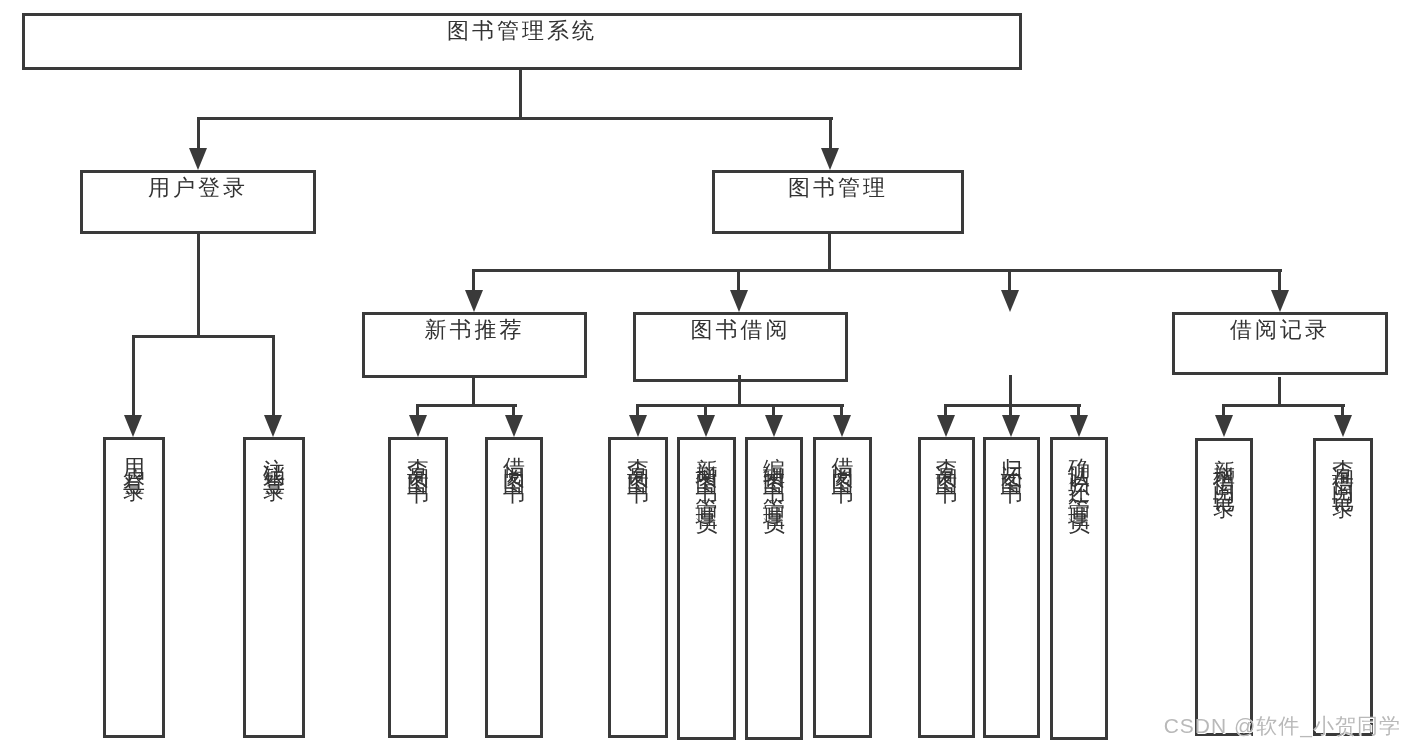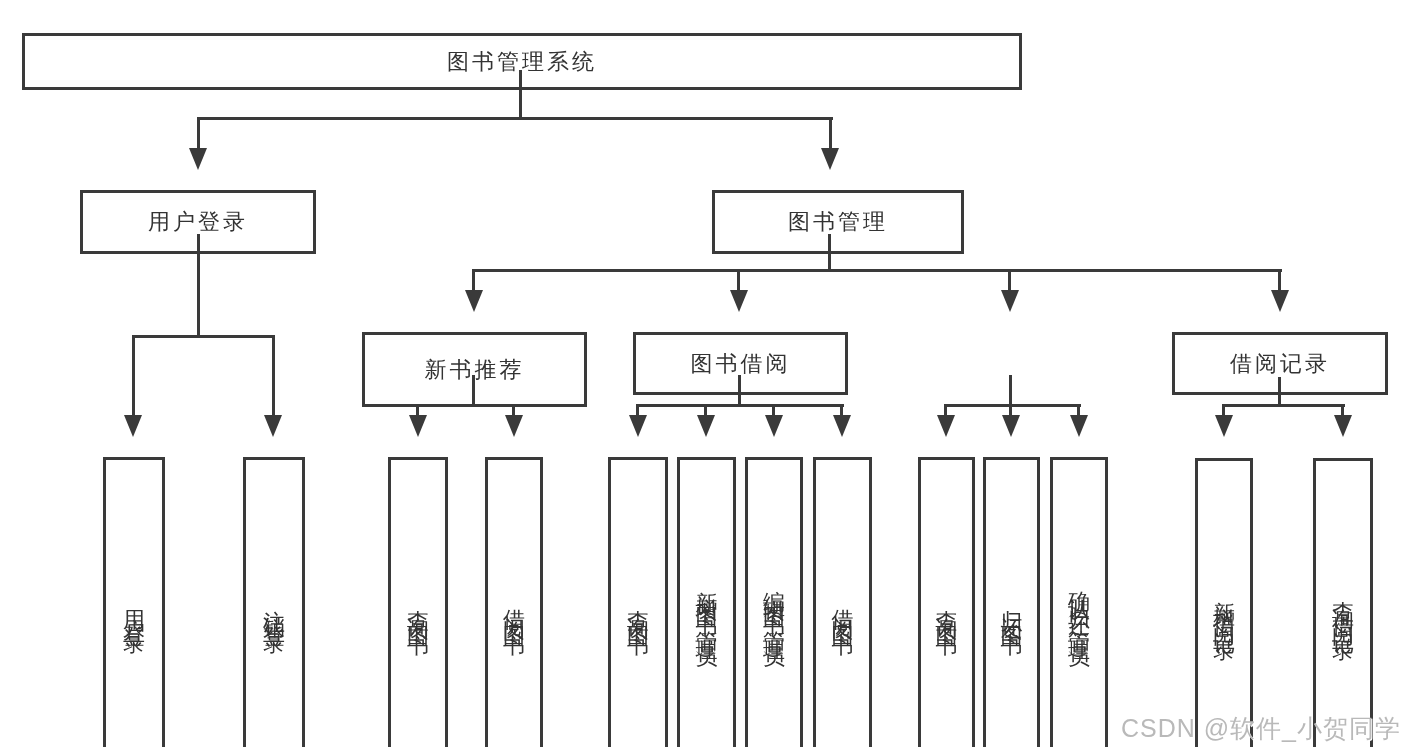--- a/index.html
+++ b/index.html
@@ -10,24 +10,23 @@
     background: #ffffff;
     font-family: "Liberation Sans", "DejaVu Sans", sans-serif;
     overflow: hidden;
   }
   .box {
     position: absolute;
     box-sizing: border-box;
     border: 3px solid #3a3a3a;
     background: #ffffff;
     display: flex;
-    align-items: center;
+    align-items: flex-start;
     justify-content: center;
     color: #333333;
-    margin-top: 20px;
   }
   .box.h span {
     font-size: 22px;
     letter-spacing: 3px;
     white-space: nowrap;
     color: #333333;
   }
   .box.v span {
     writing-mode: vertical-rl;
     text-orientation: mixed;
@@ -45,21 +44,21 @@
     width: 0;
     height: 0;
     border-left: 9px solid transparent;
     border-right: 9px solid transparent;
     border-top: 22px solid #3a3a3a;
   }
   .watermark {
     position: absolute;
     top: 712px;
     right: 4px;
-    font-size: 25px;
+    font-size: 21px;
     letter-spacing: 1px;
     color: #b9b9b9;
     text-shadow: 1px 1px 0 #ffffff;
     white-space: nowrap;
     text-align: right;
   }
 </style>
 </head>
 <body>
 
@@ -94,24 +93,24 @@
   <div class="ln" style="left:472px; top:269px; width:810px; height:3px;"></div>
   <div class="ln" style="left:472px; top:269px; width:3px; height:24px;"></div>
   <div class="arrow" style="left:465px; top:290px;"></div>
   <div class="ln" style="left:737px; top:269px; width:3px; height:24px;"></div>
   <div class="arrow" style="left:730px; top:290px;"></div>
   <div class="ln" style="left:1008px; top:269px; width:3px; height:24px;"></div>
   <div class="arrow" style="left:1001px; top:290px;"></div>
   <div class="ln" style="left:1278px; top:269px; width:3px; height:24px;"></div>
   <div class="arrow" style="left:1271px; top:290px;"></div>
 
-  <div class="box h" style="left:362px; top:312px; width:225px; height:75px;">
+  <div class="box h" style="left:362px; top:312px; width:225px; height:66px;">
     <span>新书推荐</span>
   </div>
-  <div class="box h" style="left:633px; top:312px; width:215px; height:63px;">
+  <div class="box h" style="left:633px; top:312px; width:215px; height:70px;">
     <span>图书借阅</span>
   </div>
   <div class="box h" style="left:1172px; top:312px; width:216px; height:63px;">
     <span>借阅记录</span>
   </div>
 
   <div class="ln" style="left:472px; top:375px; width:3px; height:32px;"></div>
   <div class="ln" style="left:416px; top:404px; width:101px; height:3px;"></div>
   <div class="ln" style="left:416px; top:404px; width:3px; height:14px;"></div>
   <div class="arrow" style="left:409px; top:415px;"></div>

